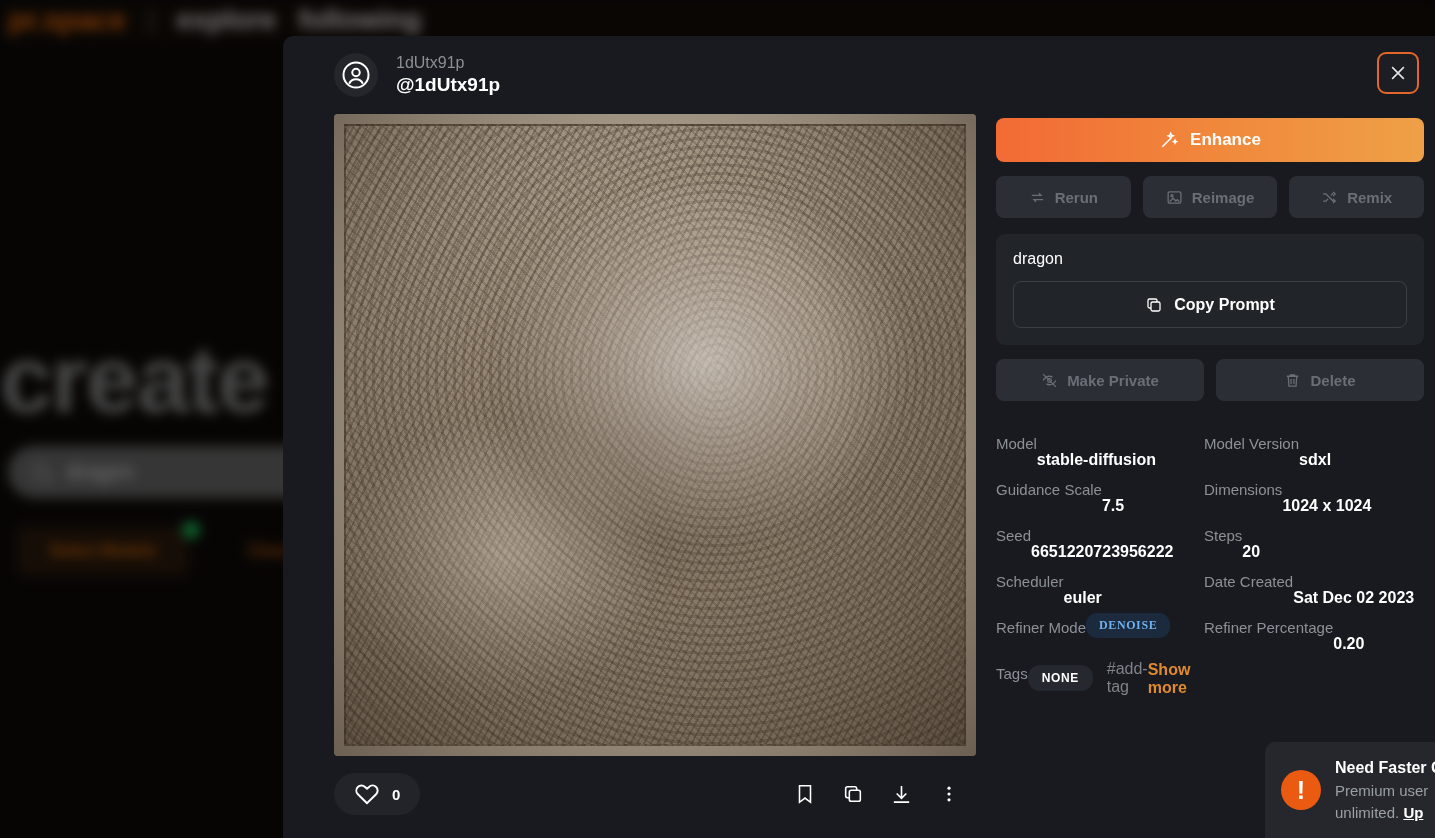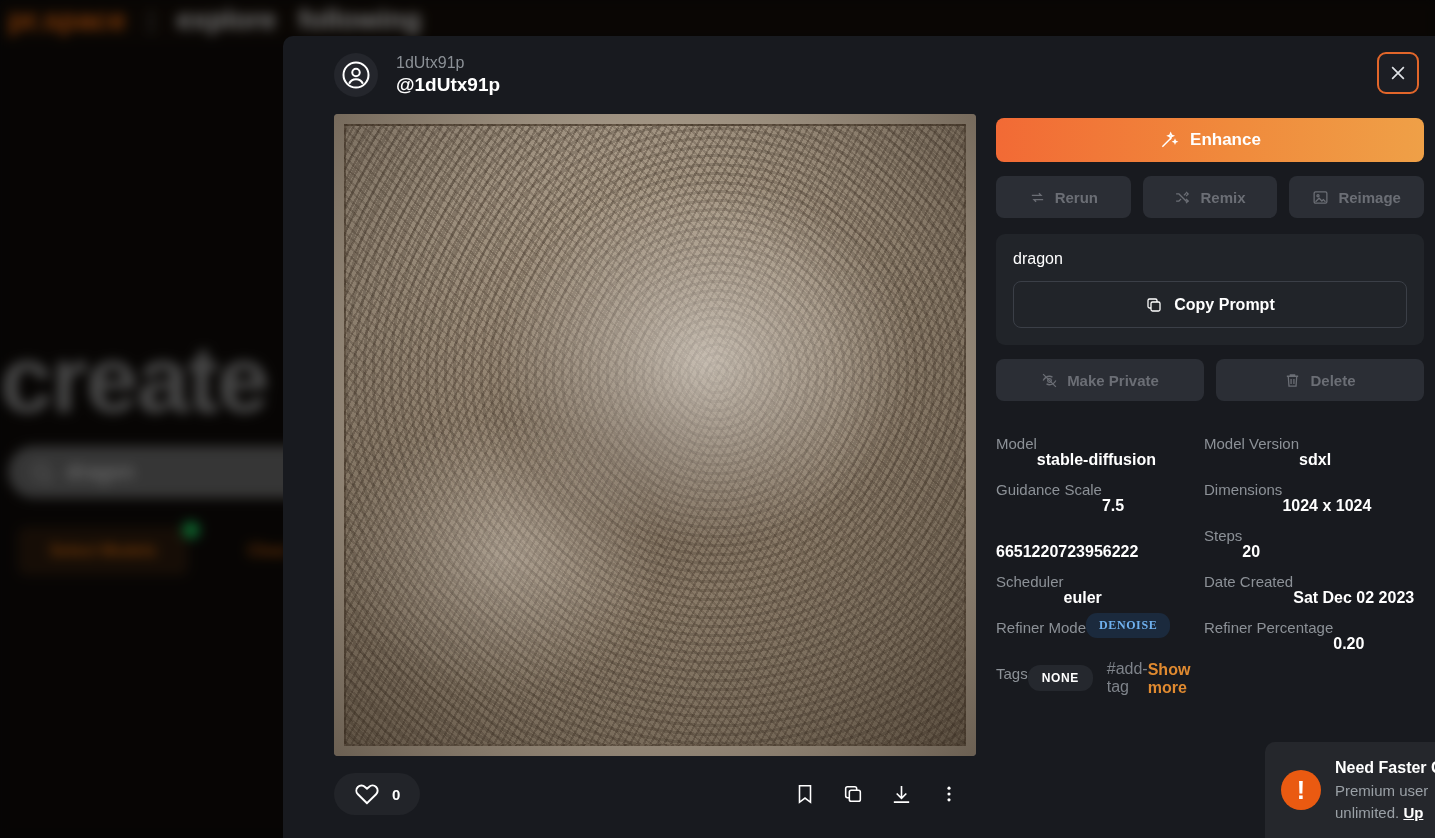--- a/index.html
+++ b/index.html
@@ -278,31 +278,31 @@
 
         <div class="triple-row">
           <button class="ghost-btn">
             <svg width="17" height="17" viewBox="0 0 24 24" fill="none" stroke="#6b6e75" stroke-width="1.8">
               <path d="M4 9h13l-3-3M20 15H7l3 3"></path>
             </svg>
             <span>Rerun</span>
           </button>
           <button class="ghost-btn">
             <svg width="17" height="17" viewBox="0 0 24 24" fill="none" stroke="#6b6e75" stroke-width="1.8">
-              <path d="M3 7h4l10 10h4M17 4l3 3-3 3M3 17h4l3-3M14 9l3-3M17 14l3 3-3 3"></path>
-            </svg>
-            <span>Remix</span>
-          </button>
-          <button class="ghost-btn">
-            <svg width="17" height="17" viewBox="0 0 24 24" fill="none" stroke="#6b6e75" stroke-width="1.8">
               <rect x="3" y="4" width="18" height="16" rx="2"></rect>
                 <circle cx="8.5" cy="9.5" r="1.5"></circle>
               <path d="M5 18l5-5 4 4 2-2 3 3"></path>
             </svg>
             <span>Reimage</span>
+          </button>
+          <button class="ghost-btn">
+            <svg width="17" height="17" viewBox="0 0 24 24" fill="none" stroke="#6b6e75" stroke-width="1.8">
+              <path d="M3 7h4l10 10h4M17 4l3 3-3 3M3 17h4l3-3M14 9l3-3M17 14l3 3-3 3"></path>
+            </svg>
+            <span>Remix</span>
           </button>
         </div>
 
         <div class="prompt-card">
           <div class="prompt-text">dragon</div>
           <button class="copy-btn">
             <svg width="18" height="18" viewBox="0 0 24 24" fill="none" stroke="#ffffff" stroke-width="1.7">
               <rect x="8" y="8" width="12" height="12" rx="2"></rect>
               <path d="M16 8V6a2 2 0 0 0-2-2H6a2 2 0 0 0-2 2v8a2 2 0 0 0 2 2h2"></path>
             </svg>
@@ -338,20 +338,21 @@
           </div>
           <div class="meta-cell">
             <span class="meta-label">Guidance Scale</span>
             <span class="meta-value">7.5</span>
           </div>
           <div class="meta-cell">
             <span class="meta-label">Dimensions</span>
             <span class="meta-value">1024 x 1024</span>
           </div>
           <div class="meta-cell">
+            <span class="meta-label">Seed</span>
             <span class="meta-value">6651220723956222</span>
           </div>
           <div class="meta-cell">
             <span class="meta-label">Steps</span>
             <span class="meta-value">20</span>
           </div>
           <div class="meta-cell">
             <span class="meta-label">Scheduler</span>
             <span class="meta-value">euler</span>
           </div>

